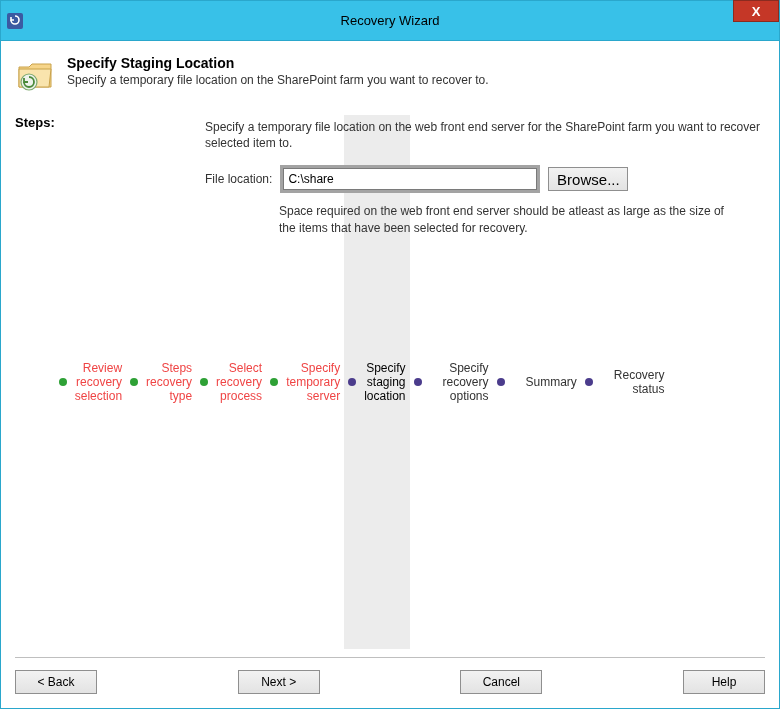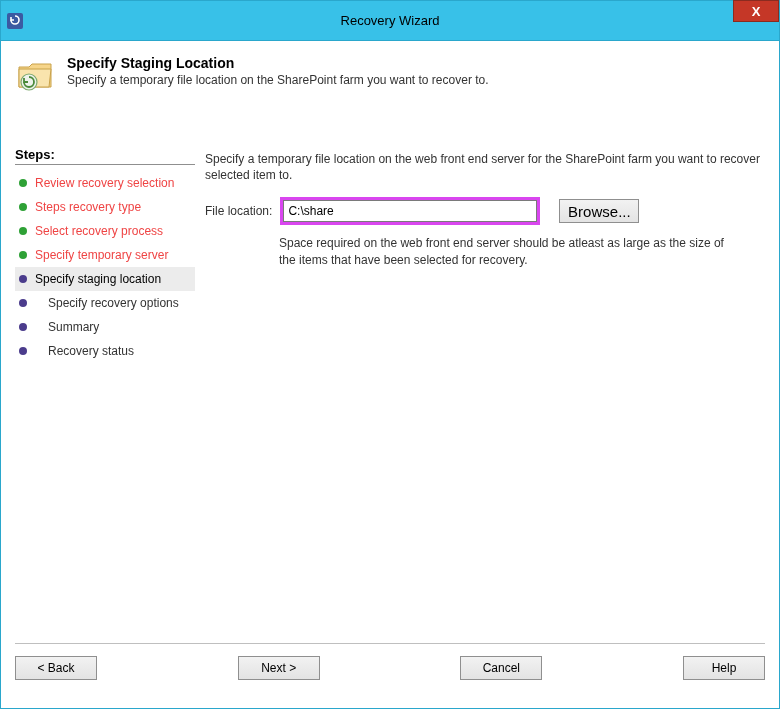--- a/index.html
+++ b/index.html
@@ -59,23 +59,22 @@
     font-weight: bold;
     font-family: Arial, sans-serif;
     font-size: 13px;
     border: 1px solid #8a2b20;
     cursor: pointer;
   }
   .content {
     flex: 1;
     display: flex;
     flex-direction: column;
-    padding: 14px 14px 28px 14px;
+    padding: 14px 14px 14px 14px;
     background: #fff;
-    gap: 32px;
   }
   .header-area {
     display: flex;
     align-items: flex-start;
     padding-bottom: 10px;
     margin-bottom: 8px;
   }
   .header-icon {
     width: 42px;
     height: 42px;
@@ -96,21 +95,22 @@
   }
   .body-row {
     flex: 1;
     display: flex;
     min-height: 0;
   }
   .steps-col {
     width: 190px;
     padding-right: 10px;
     display: flex;
-    flex-direction: column;
+    flex-direction: row;
+    text-align: right;
   }
   .steps-title {
     font-weight: bold;
     font-size: 13px;
     margin-bottom: 2px;
   }
   .steps-divider {
     height: 1px;
     background: #8f8f8f;
     margin-bottom: 6px;
@@ -151,23 +151,23 @@
   .field-row {
     display: flex;
     align-items: center;
     margin-bottom: 10px;
   }
   .field-label {
     margin-right: 8px;
     color: #333;
   }
   .input-wrap {
-    border: 3px solid #d946ef;
+    border: 3px solid #a3a3a3;
     padding: 0;
-    margin-right: 11px;
+    margin-right: 0;
   }
   .text-input {
     width: 254px;
     height: 22px;
     border: 1px solid #7a7a7a;
     padding: 2px 4px;
     font-family: inherit;
     font-size: 12px;
     outline: none;
   }

